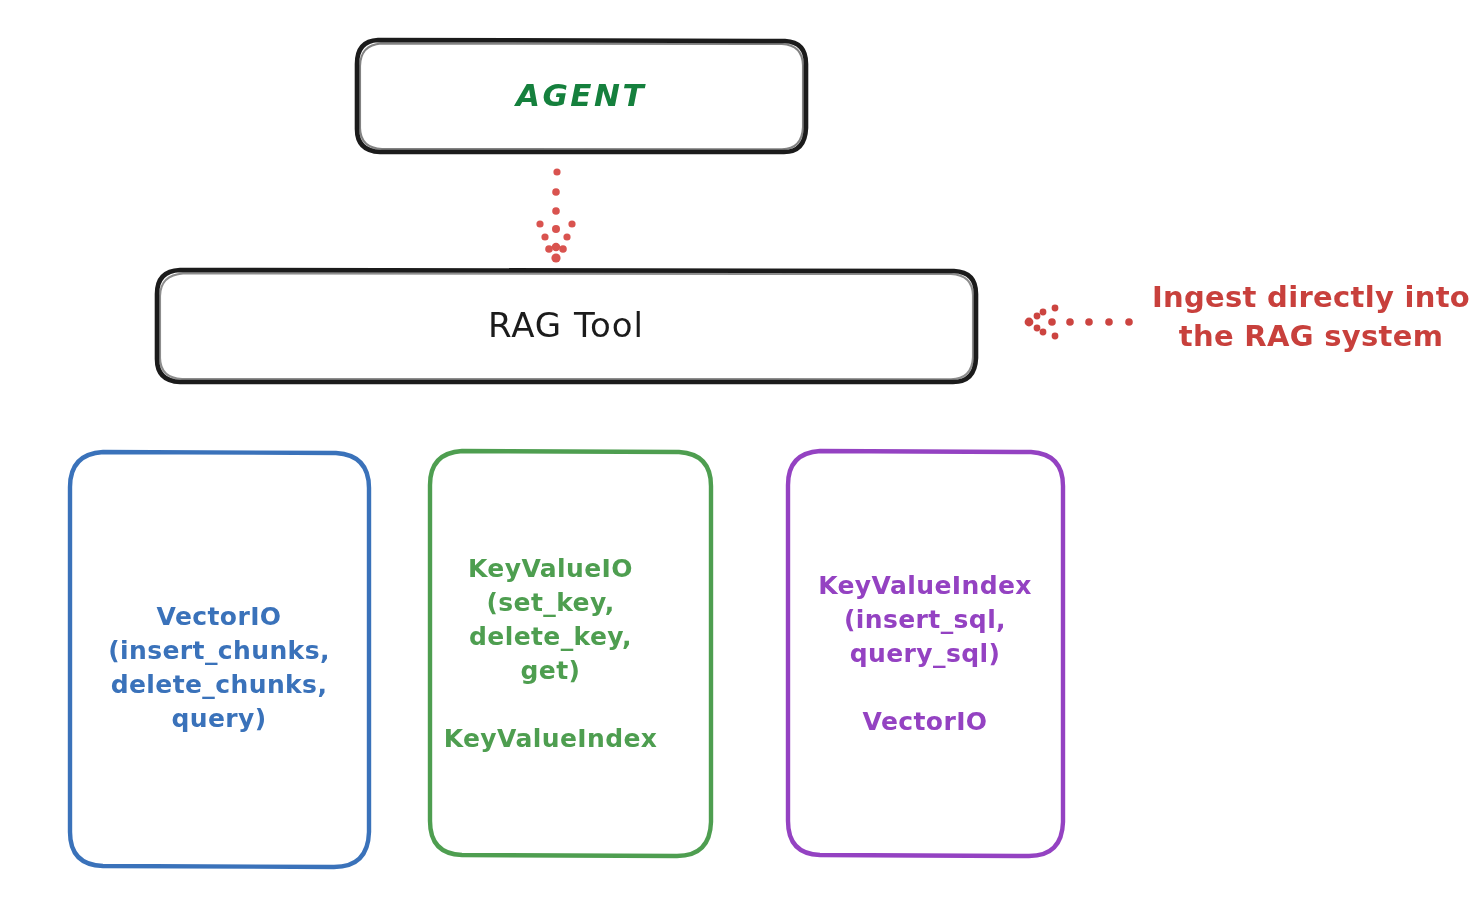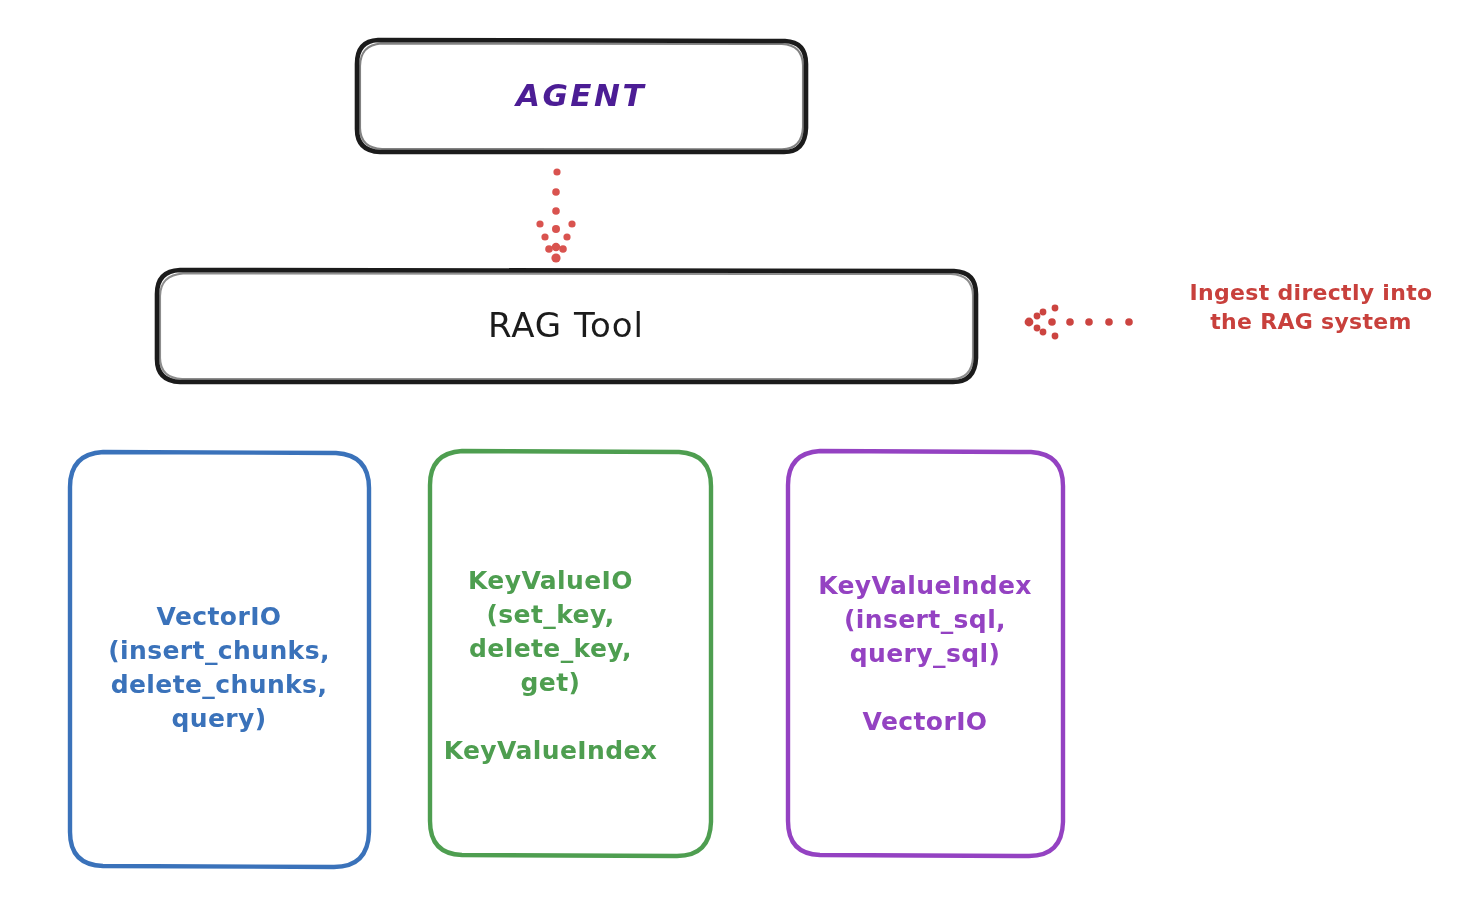--- a/index.html
+++ b/index.html
@@ -51,21 +51,21 @@
   }
 
   
   #agent-node {
     left: 355px;
     top: 38px;
     width: 452px;
     height: 116px;
   }
   #agent-node .node-label {
-    color: #4c1d95;
+    color: #15803d;
     font-size: 31px;
     font-style: italic;
     font-weight: 700;
     letter-spacing: 2.5px;
     font-family: "DejaVu Sans", sans-serif;
   }
 
   
   #ragtool-node {
     left: 155px;
@@ -114,40 +114,39 @@
     width: 302px;
     height: 436px;
   }
   #vectorio-node .node-label { color: #3a72ba; }
 
   #keyvalueio-node {
     left: 428px;
     top: 450px;
     width: 245px;
     height: 407px;
-    margin-top: 12px;
   }
   #keyvalueio-node .node-label { color: #4e9e50; }
 
   #relationalio-node {
     left: 786px;
     top: 450px;
     width: 278px;
     height: 407px;
   }
   #relationalio-node .node-label { color: #9442c2; }
 
   
   #ingest-annotation {
     position: absolute;
     left: 1146px;
     top: 278px;
     width: 330px;
     color: #c8403c;
-    font-size: 22px;
+    font-size: 29px;
     font-weight: 600;
     line-height: 1.34;
     text-align: center;
     white-space: pre-line;
     letter-spacing: 0.3px;
     font-family: "DejaVu Sans", sans-serif;
   }
 </style>
 </head>
 <body>

